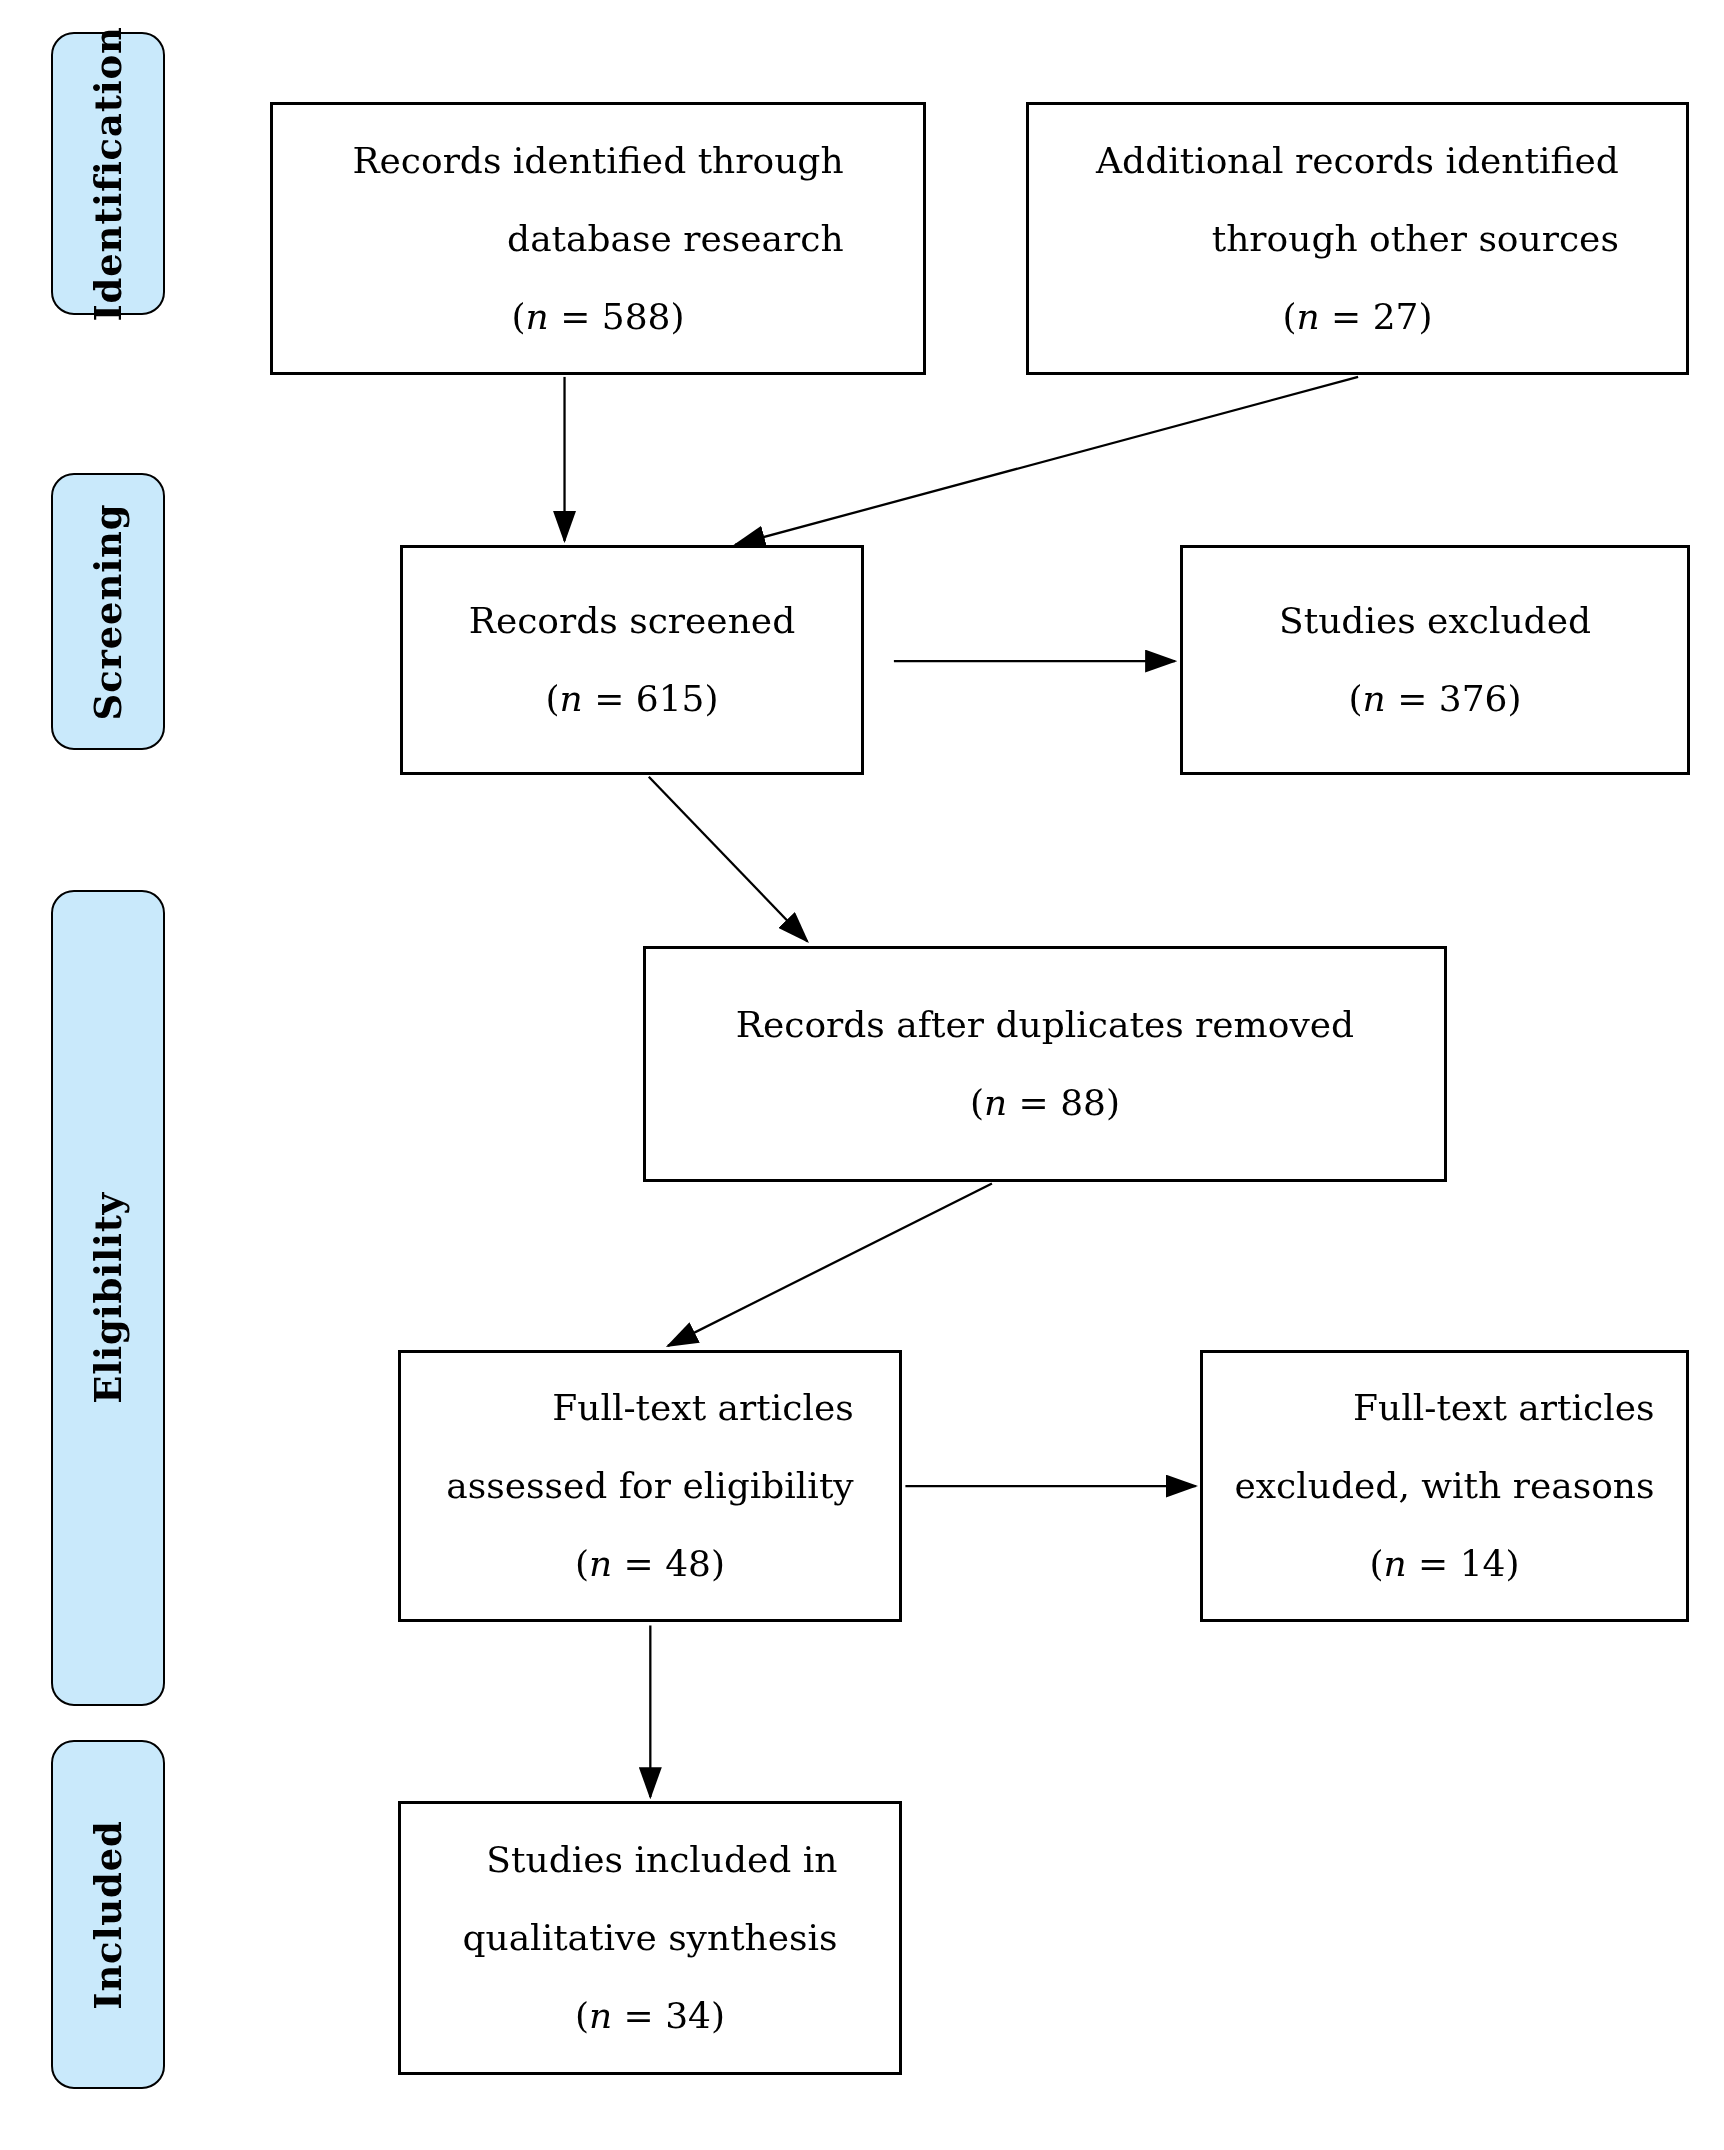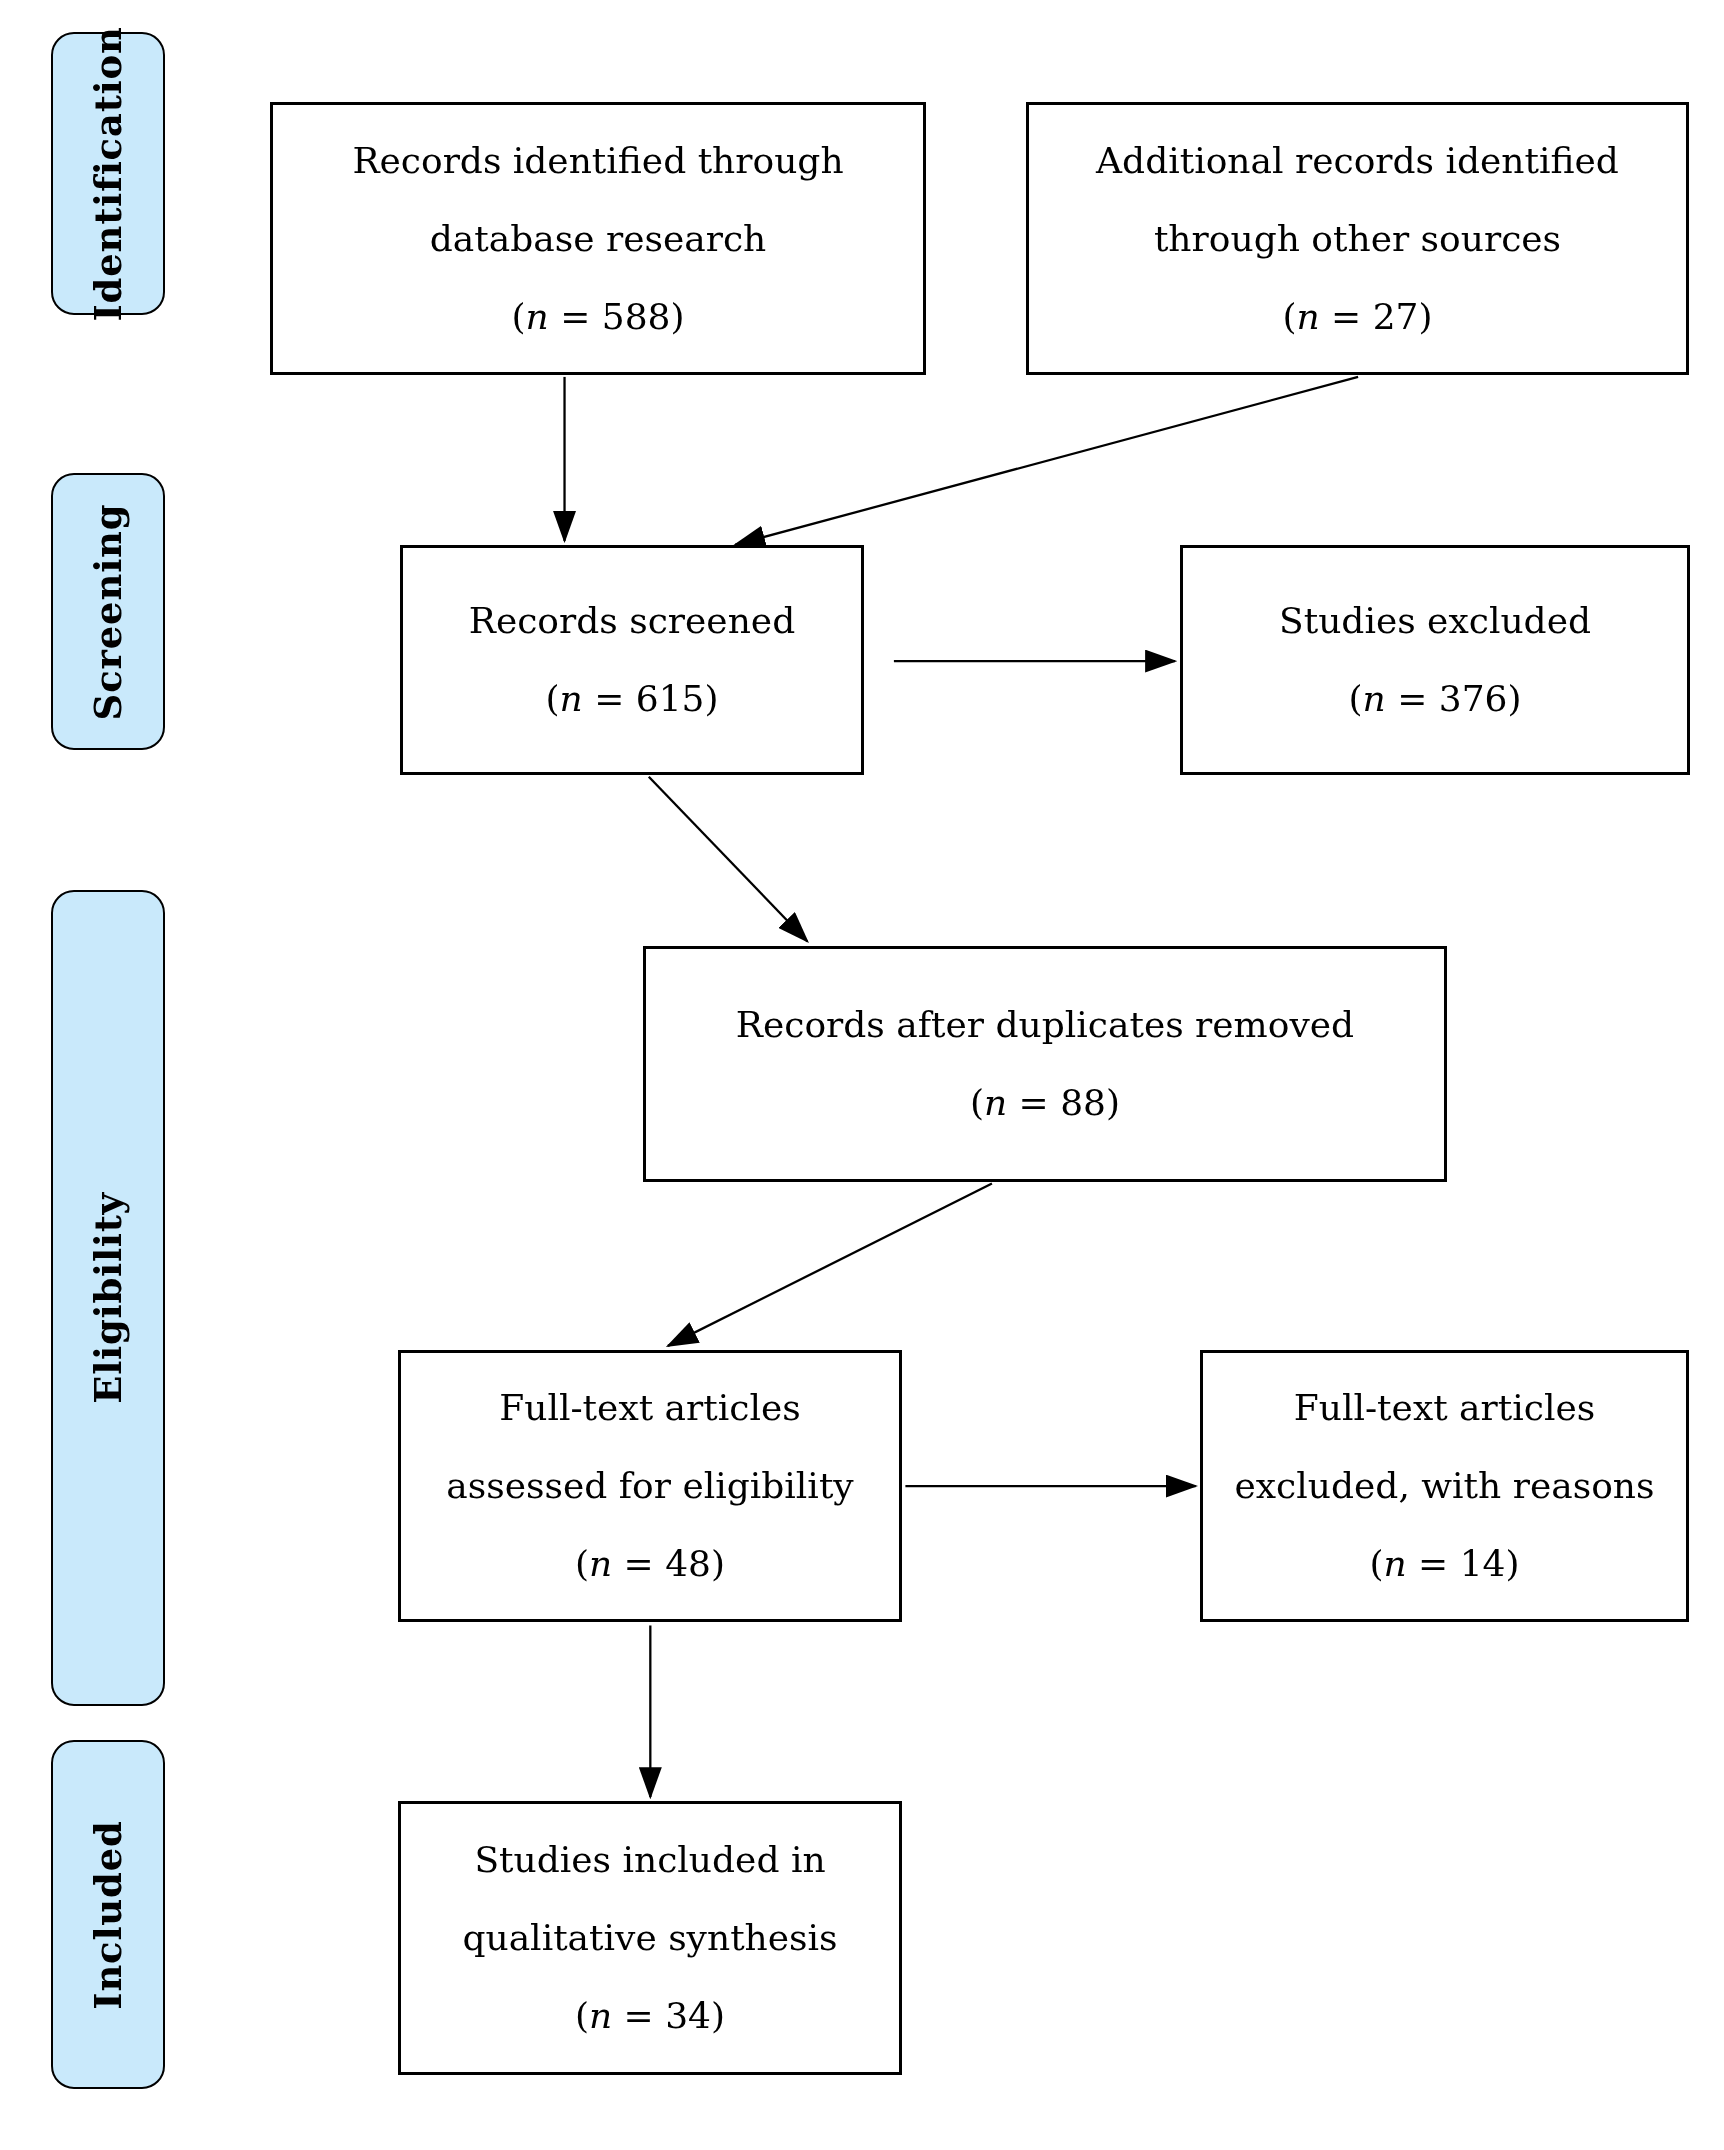--- a/index.html
+++ b/index.html
@@ -42,20 +42,21 @@
     display: flex;
     flex-direction: column;
     align-items: center;
     justify-content: center;
     text-align: center;
     font-size: 36px;
   }
   .box-label {
     white-space: pre-line;
     line-height: 78px;
+    text-align: right;
   }
   .n-line {
     white-space: pre;
     line-height: 78px;
   }
   .nvar { font-style: italic; }
 
   
   #arrows {
     position: absolute;

